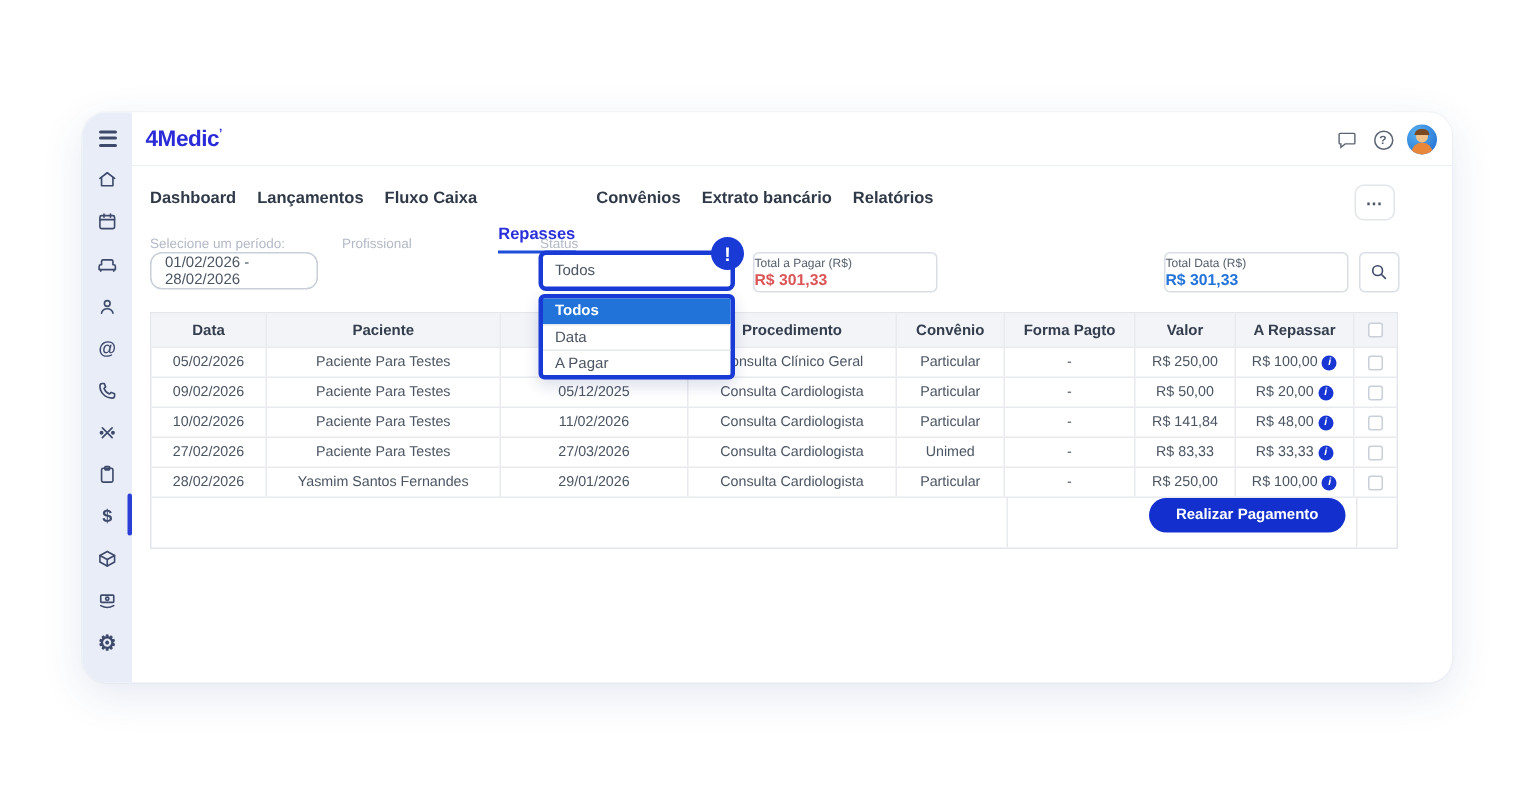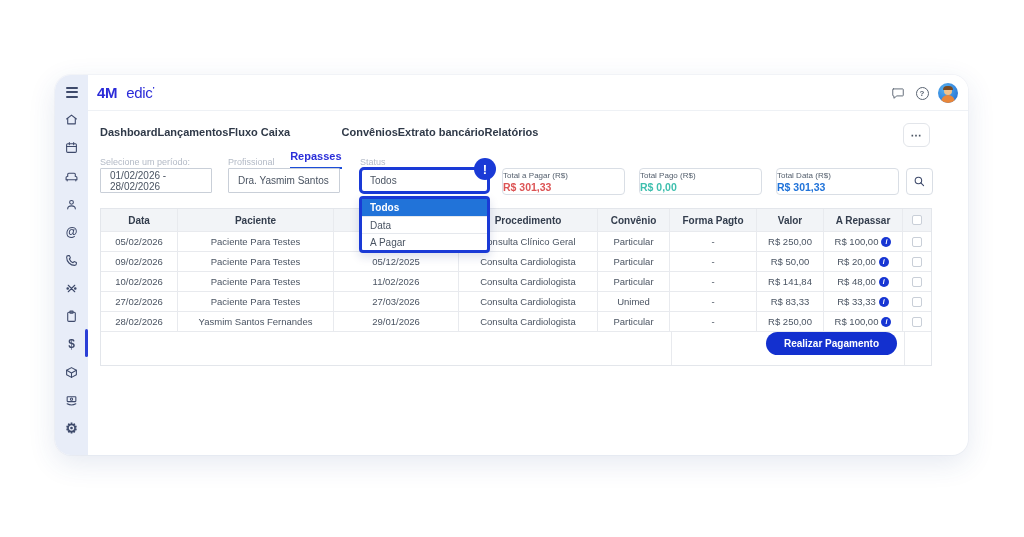--- a/index.html
+++ b/index.html
@@ -14,44 +14,44 @@
              color:#3E4A6B; font-size:12px; font-weight:700; cursor:pointer; }
   .side-ic svg { width:13px; height:13px; stroke:#3E4A6B; fill:none; stroke-width:2; stroke-linecap:round; stroke-linejoin:round; }
   .menu-bars { display:flex; flex-direction:column; gap:2.5px; }
   .menu-bars i { display:block; width:12px; height:2px; background:#3E4A6B; border-radius:1px; }
   .active-bar { position:absolute; left:30px; top:254px; width:3px; height:28px; background:#2B3FD6; border-radius:2px; }
 
   
   .navbar { position:absolute; left:33px; top:0; width:880px; height:36px; background:#fff; border-radius:0 16px 0 0;
             border-bottom:1px solid #EEF1F5; }
   .logo { position:absolute; left:9px; top:9px; font-size:15px; color:#2B2BD8; letter-spacing:-0.3px; }
-  .logo b { font-weight:800; } .logo span { font-weight:400;padding-left:9px; }
+  .logo b { font-weight:800; } .logo span { font-weight:700; }
   .logo sup { font-size:8px; font-weight:700; }
   .nav-right { position:absolute; right:10px; top:0; height:36px; display:flex; align-items:center; gap:8px; }
   .nav-ic { width:16px; height:16px; display:flex; align-items:center; justify-content:center; color:#5A6472; cursor:pointer; }
   .nav-ic svg { width:14px; height:14px; stroke:#5A6472; fill:none; stroke-width:1.6; stroke-linecap:round; }
   .help-circle { width:13px; height:13px; border:1.4px solid #5A6472; border-radius:50%; font-size:8px; font-weight:700;
                  display:flex; align-items:center; justify-content:center; color:#5A6472; }
   .avatar { width:20px; height:20px; border-radius:50%; background:radial-gradient(circle at 35% 30%, #57b2f0, #1b66cf);
             position:relative; overflow:hidden; cursor:pointer; }
   .avatar .head { position:absolute; left:6px; top:4px; width:8px; height:8px; background:#f2c28a; border-radius:50%; }
   .avatar .hair { position:absolute; left:5px; top:2.5px; width:10px; height:4px; background:#7a4a22; border-radius:5px 5px 0 0; }
   .avatar .body { position:absolute; left:3px; top:12px; width:14px; height:9px; background:#e8863a; border-radius:7px 7px 0 0; }
 
   
-  .tabs { position:absolute; left:45px; top:51px; display:flex; font-size:11px; font-weight:700; color:#2F3948; }
+  .tabs { position:absolute; left:45px; top:51px; display:flex; gap:14px; font-size:11px; font-weight:700; color:#2F3948; }
   .tab { padding-bottom:5px; cursor:pointer; white-space:nowrap; }
   .tab.active { color:#2B2FD9; border-bottom:2px solid #1d4ed8;margin-top:24px; }
   .more-btn { position:absolute; left:848px; top:48px; width:27px; height:24px; border:1px solid #E2E5EA; border-radius:6px;
               display:flex; align-items:center; justify-content:center; font-size:11px; color:#4A5462; cursor:pointer;
               letter-spacing:1px; font-weight:700; background:#fff; }
 
   
   .flabel { position:absolute; font-size:9px; color:#B3BAC6; }
-  .finput { position:absolute; top:93px; height:25px; border:1px solid #C9CFD8; border-radius:1px; background:#fff;
+  .finput { position:absolute; top:93px; height:25px; border:1px solid #C9CFD8; border-radius:8px; background:#fff;
             font-size:10px; color:#4A5462; display:flex; align-items:center; padding-left:9px; }
   .status-select { position:absolute; left:304px; top:92px; width:131px; height:27px; border:3px solid #1A3AD6; border-radius:5px;
                    background:#fff; font-size:10px; color:#4A5462; display:flex; align-items:center; padding-left:8px; z-index:10; cursor:pointer; }
   .status-badge { position:absolute; left:419px; top:83px; width:22px; height:22px; background:#1A3AD6; border-radius:50%;
                   color:#fff; font-size:13px; font-weight:800; display:flex; align-items:center; justify-content:center; z-index:12; }
   .dropdown { position:absolute; left:304px; top:121px; width:131px; border:3px solid #1A3AD6; border-radius:4px; background:#fff;
               z-index:10; box-shadow:0 4px 10px rgba(20,40,120,0.15); }
   .dd-opt { height:17px; display:flex; align-items:center; padding-left:8px; font-size:10px; color:#4A5462; cursor:pointer; }
   .dd-opt.sel { background:#2173D9; color:#fff; font-weight:700; }
   .dd-opt + .dd-opt { border-top:1px solid #E5E8ED; }
@@ -190,38 +190,33 @@
     <div class="tab">Convênios</div>
     <div class="tab">Extrato bancário</div>
     <div class="tab">Relatórios</div>
   </div>
   <div class="more-btn">⋯</div>
 
   <div class="flabel" style="left:45px; top:82px">Selecione um período:</div>
   <div class="finput" style="left:45px; width:112px">01/02/2026 - 28/02/2026</div>
 
   <div class="flabel" style="left:173px; top:82px">Profissional</div>
-  <div class="finput" style="left:173px; width:112px">Dra. Yasmim Santos</div>
 
   <div class="flabel" style="left:305px; top:82px">Status</div>
   <div class="status-select">Todos</div>
   <div class="status-badge">!</div>
   <div class="dropdown">
     <div class="dd-opt sel">Todos</div>
     <div class="dd-opt">Data</div>
     <div class="dd-opt">A Pagar</div>
   </div>
 
   <div class="sumbox" style="left:447px">
     <div class="lab">Total a Pagar (R$)</div>
     <div class="val red">R$ 301,33</div>
-  </div>
-  <div class="sumbox" style="left:584px">
-    <div class="lab">Total Pago (R$)</div>
-    <div class="val teal">R$ 0,00</div>
   </div>
   <div class="sumbox" style="left:721px">
     <div class="lab">Total Data (R$)</div>
     <div class="val blue">R$ 301,33</div>
   </div>
   <div class="search-btn">
     <svg viewBox="0 0 24 24">
         <circle cx="10" cy="10" r="6"></circle>
         <path d="M14.5 14.5 L19.5 19.5"></path>
       </svg>

